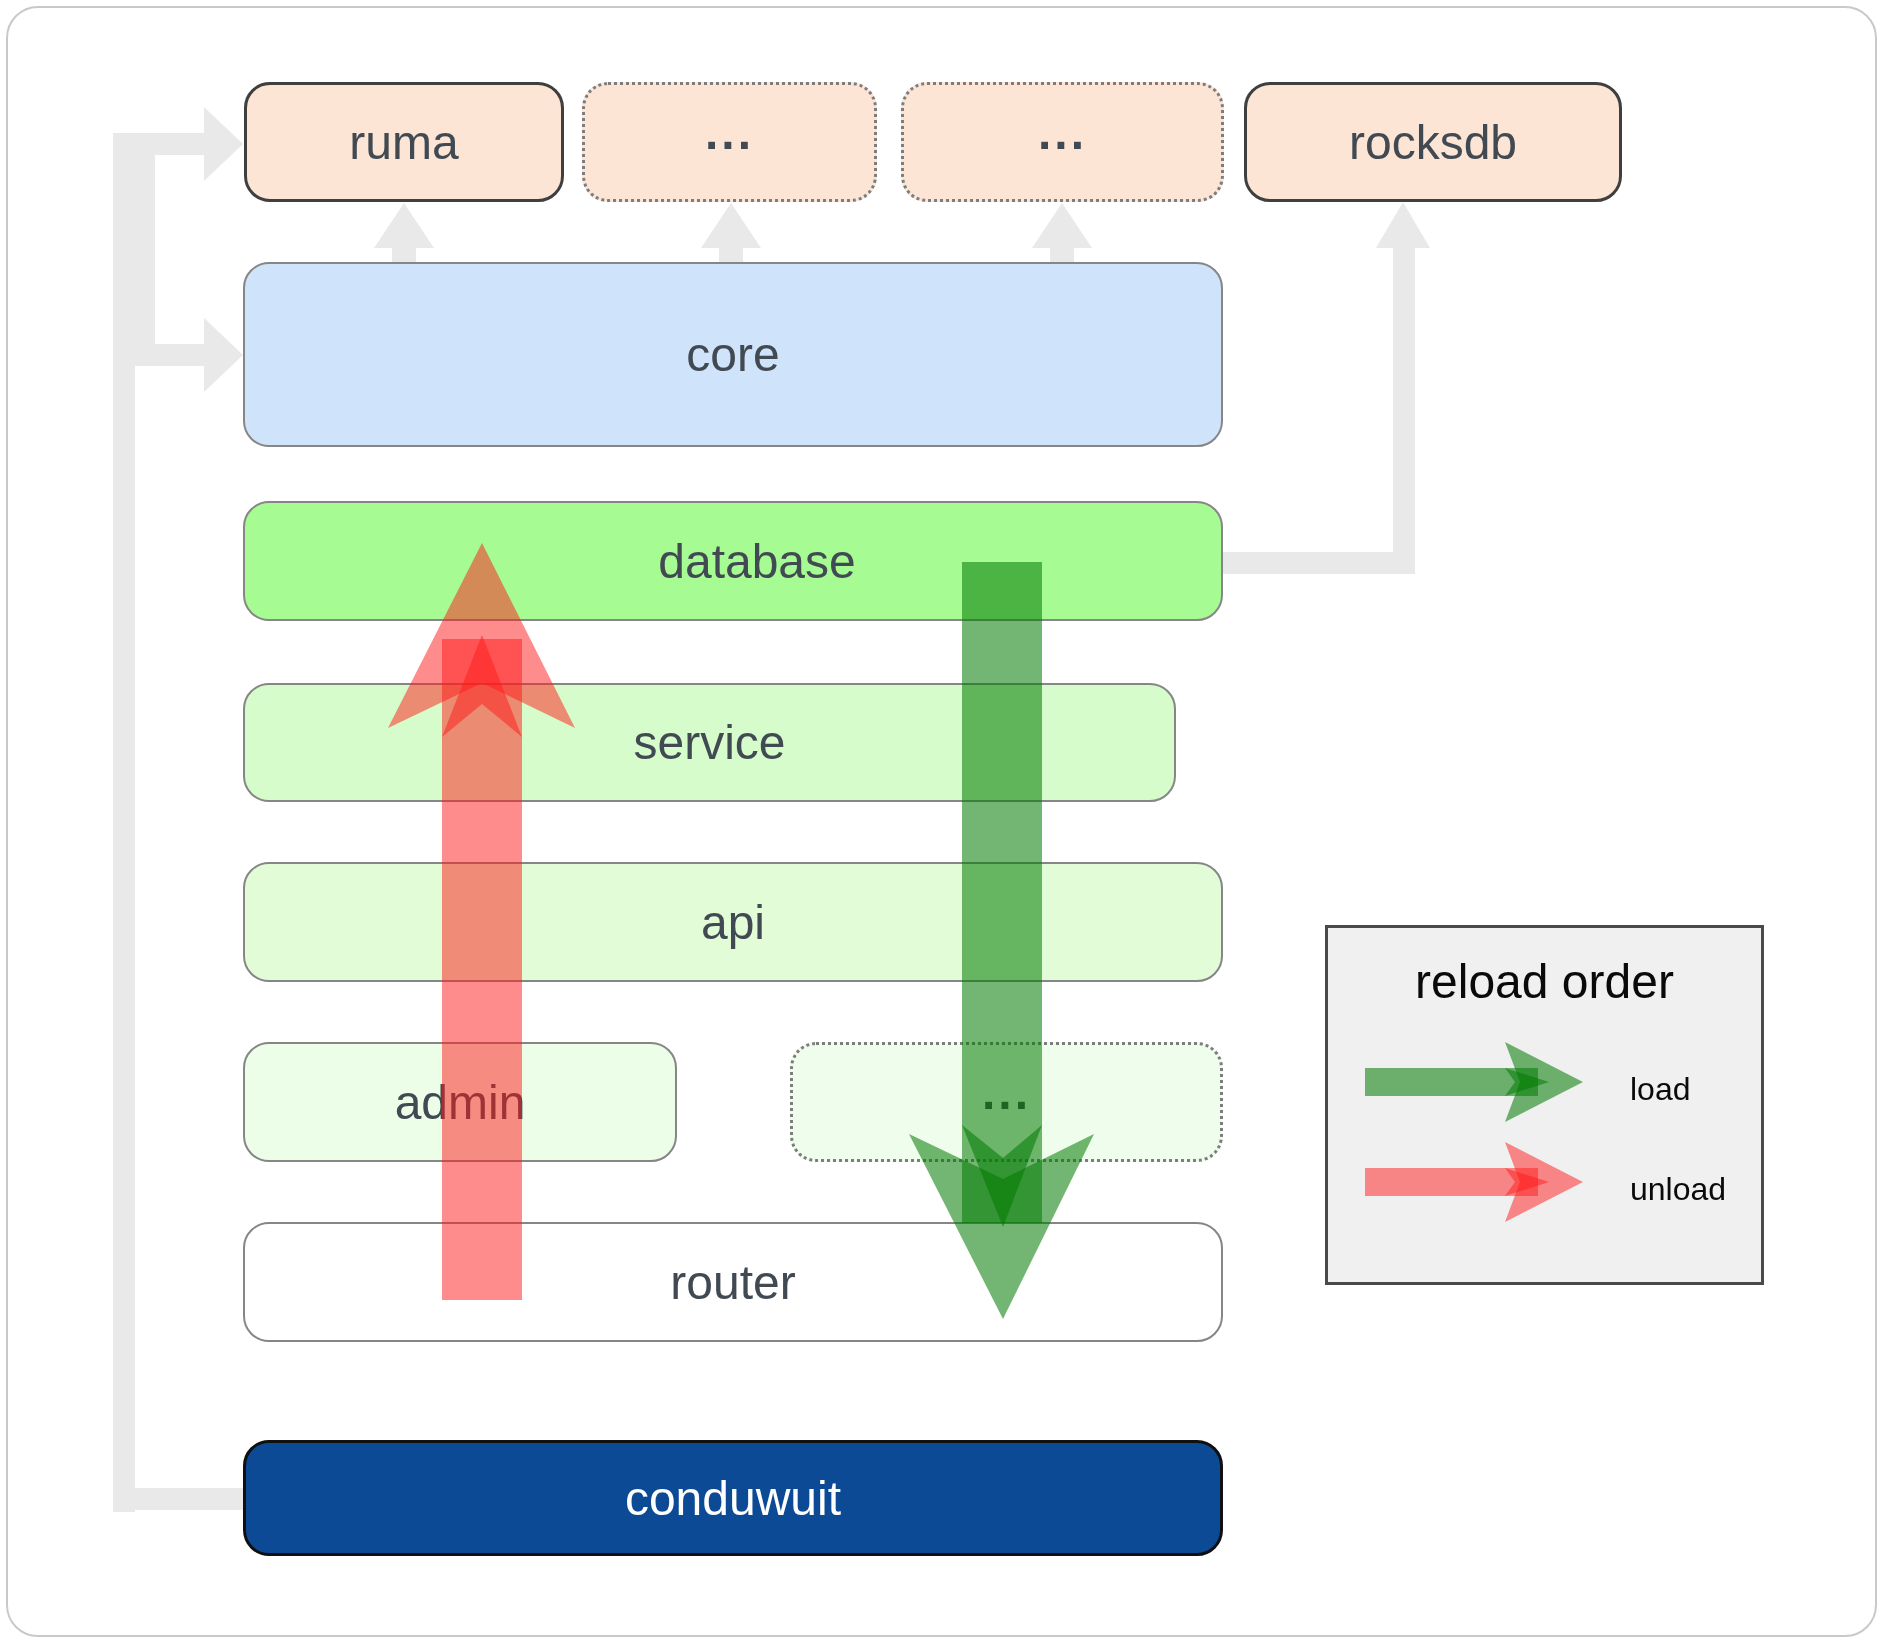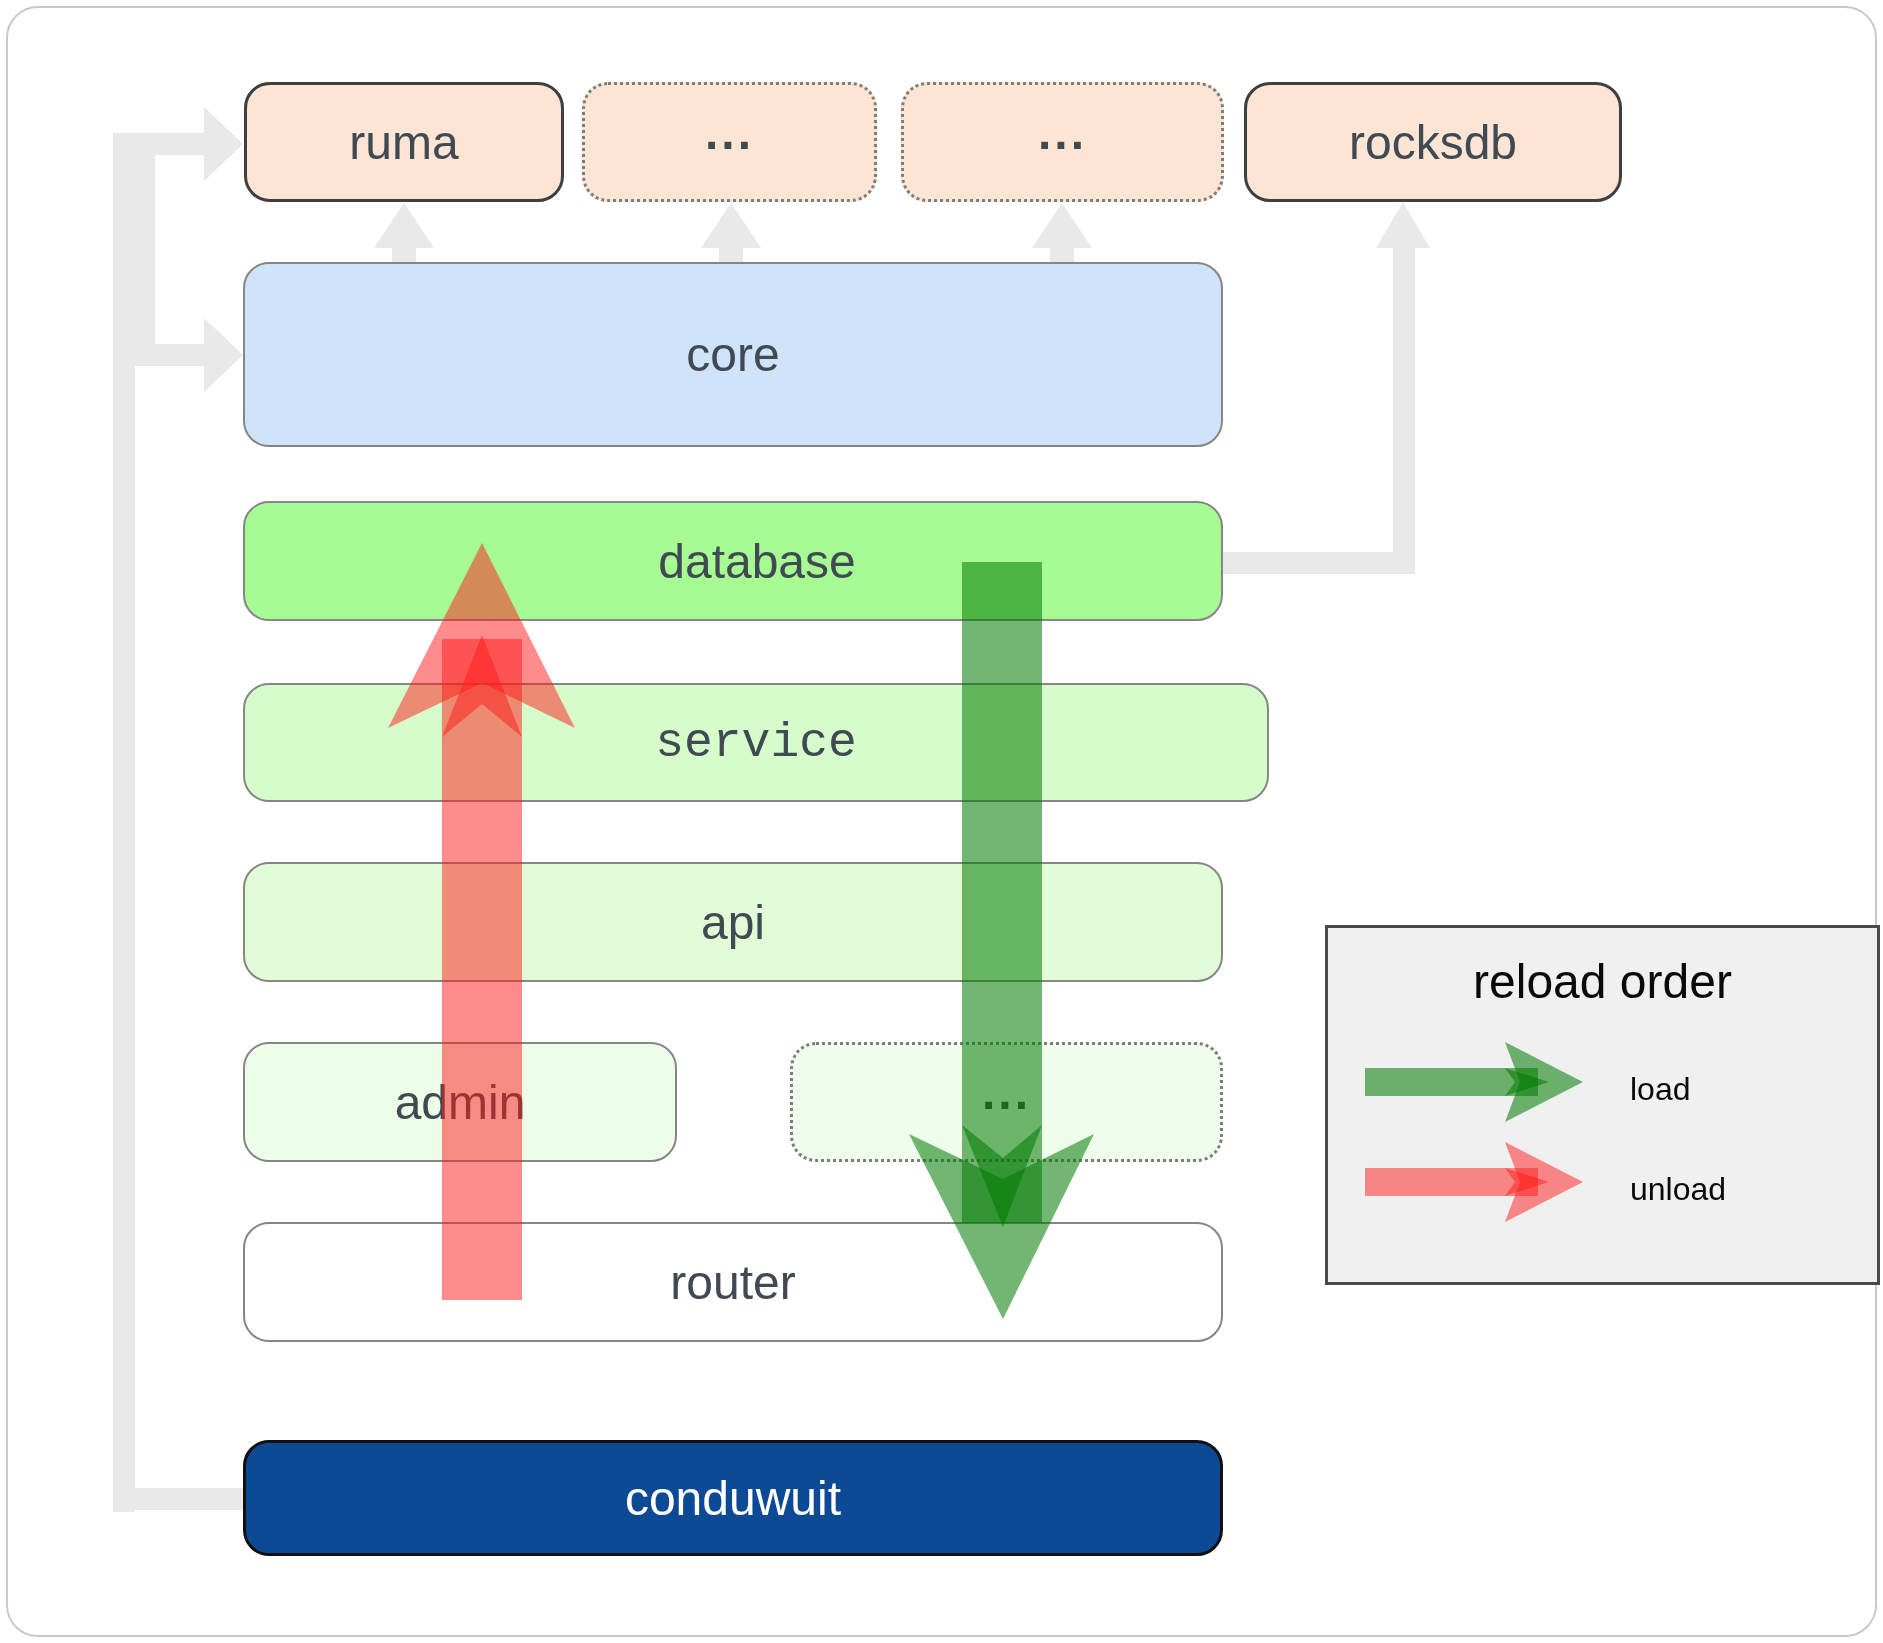--- a/index.html
+++ b/index.html
@@ -29,21 +29,21 @@
   .f-blue{background:var(--blue,#cfe3fa);}
   .f-db{background:var(--db_green,#a6fb93);padding-left:48px;}
   .f-service{background:var(--service_green,#d6fccb);}
   .f-api{background:var(--api_green,#e1fcd7);}
   .f-admin{background:var(--admin_green,#ecfde8);}
   .f-ell{background:var(--ellipsis_green,#effdec);}
   .f-white{background:var(--router_white,#ffffff);}
   .f-navy{background:var(--navy,#0d4a96);border:3px solid #101010;color:var(--label_light,#fff);}
   .dots-label{font-weight:700;letter-spacing:3px;transform:translateY(-10px);}
   .legend{
-    position:absolute;left:1325px;top:925px;width:555px;height:360px;box-sizing:border-box;
+    position:absolute;left:1325px;top:925px;width:439px;height:360px;box-sizing:border-box;
     background:var(--legend_bg,#f0f0f0);border:3px solid var(--legend_border,#4a4a4a);
   }
   .legend-title{
     position:absolute;left:0;top:26px;width:100%;text-align:center;
     font-size:48px;color:var(--legend_text,#0a0a0a);
   }
   .legend-item-label{
     position:absolute;left:302px;font-size:32px;color:var(--legend_text,#0a0a0a);margin-top:9px;
   }
   .legend-item-label.load-l{top:134px;}
@@ -89,21 +89,21 @@
   </div>
 
   <div class="box f-blue b-solid" style="left:243px;top:262px;width:980px;height:185px;">
     <span>core</span>
   </div>
 
   <div class="box f-db b-solid" style="left:243px;top:501px;width:980px;height:120px;">
     <span>database</span>
   </div>
 
-  <div class="box f-service b-solid" style="left:243px;top:683px;width:1026px;height:119px;font-family:Liberation Mono, monospace;">
+  <div class="box f-service b-solid" style="left:243px;top:683px;width:933px;height:119px;">
     <span>service</span>
   </div>
 
   <div class="box f-api b-solid" style="left:243px;top:862px;width:980px;height:120px;">
     <span>api</span>
   </div>
 
   <div class="box f-admin b-solid" style="left:243px;top:1042px;width:434px;height:120px;">
     <span>admin</span>
   </div>

